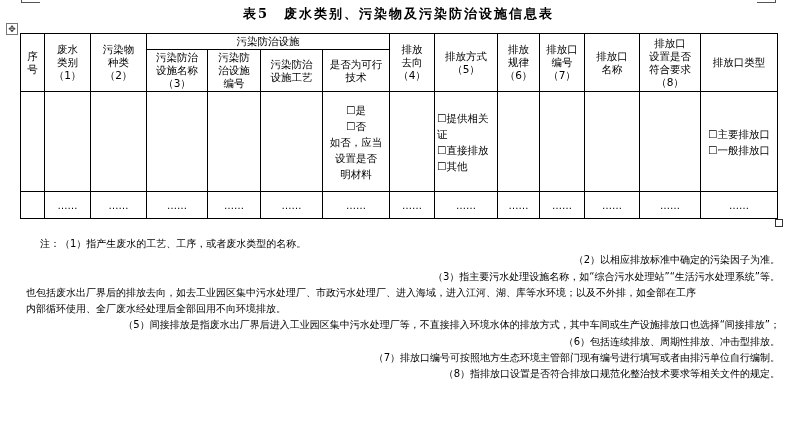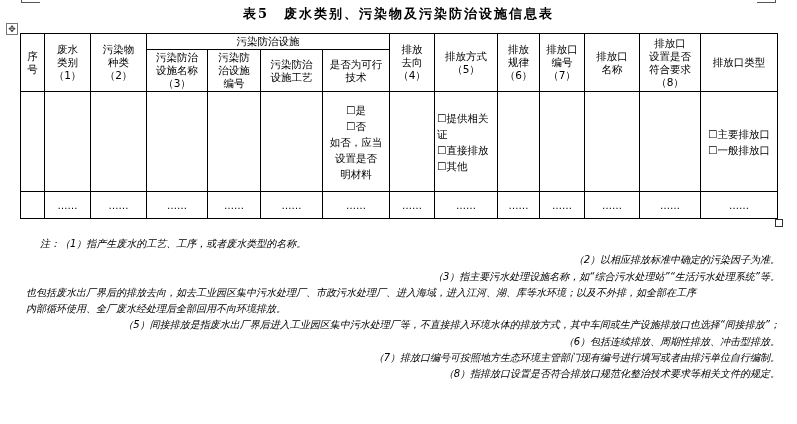--- a/index.html
+++ b/index.html
@@ -14,21 +14,21 @@
   .move-handle { position:absolute; left:6px; top:23px; width:10px; height:10px;
                  border:1px solid #777; font-size:9px; line-height:10px; text-align:center;
                  color:#333; background:#fff; }
   table.info { position:absolute; left:20px; top:33px; border-collapse:collapse;
                table-layout:fixed; font-size:10.5px; }
   table.info td { border:1px solid #000; text-align:center; vertical-align:middle;
                   padding:0 2px; line-height:13px; overflow:hidden; }
   .cb-list { text-align:left; display:inline-block; line-height:16px; }
   .dots { letter-spacing:0px; font-size:10px; }
   .end-mark { position:absolute; left:775px; top:219px; width:6px; height:6px; border:1px solid #333; }
-  .notes { position:absolute; left:40px; top:236px; font-size:10px; line-height:16.3px; width:740px;font-style:italic; }
+  .notes { position:absolute; left:40px; top:236px; font-size:10px; line-height:16.3px; width:740px; }
   .note { white-space:nowrap; }
   .indent { padding-left:24px;text-align:right; }
   .cont { padding-left:0; }
 </style>
 </head>
 <body>
 
 <div class="corner-mark cm-tl"></div>
 <div class="corner-mark cm-tr"></div>
 

